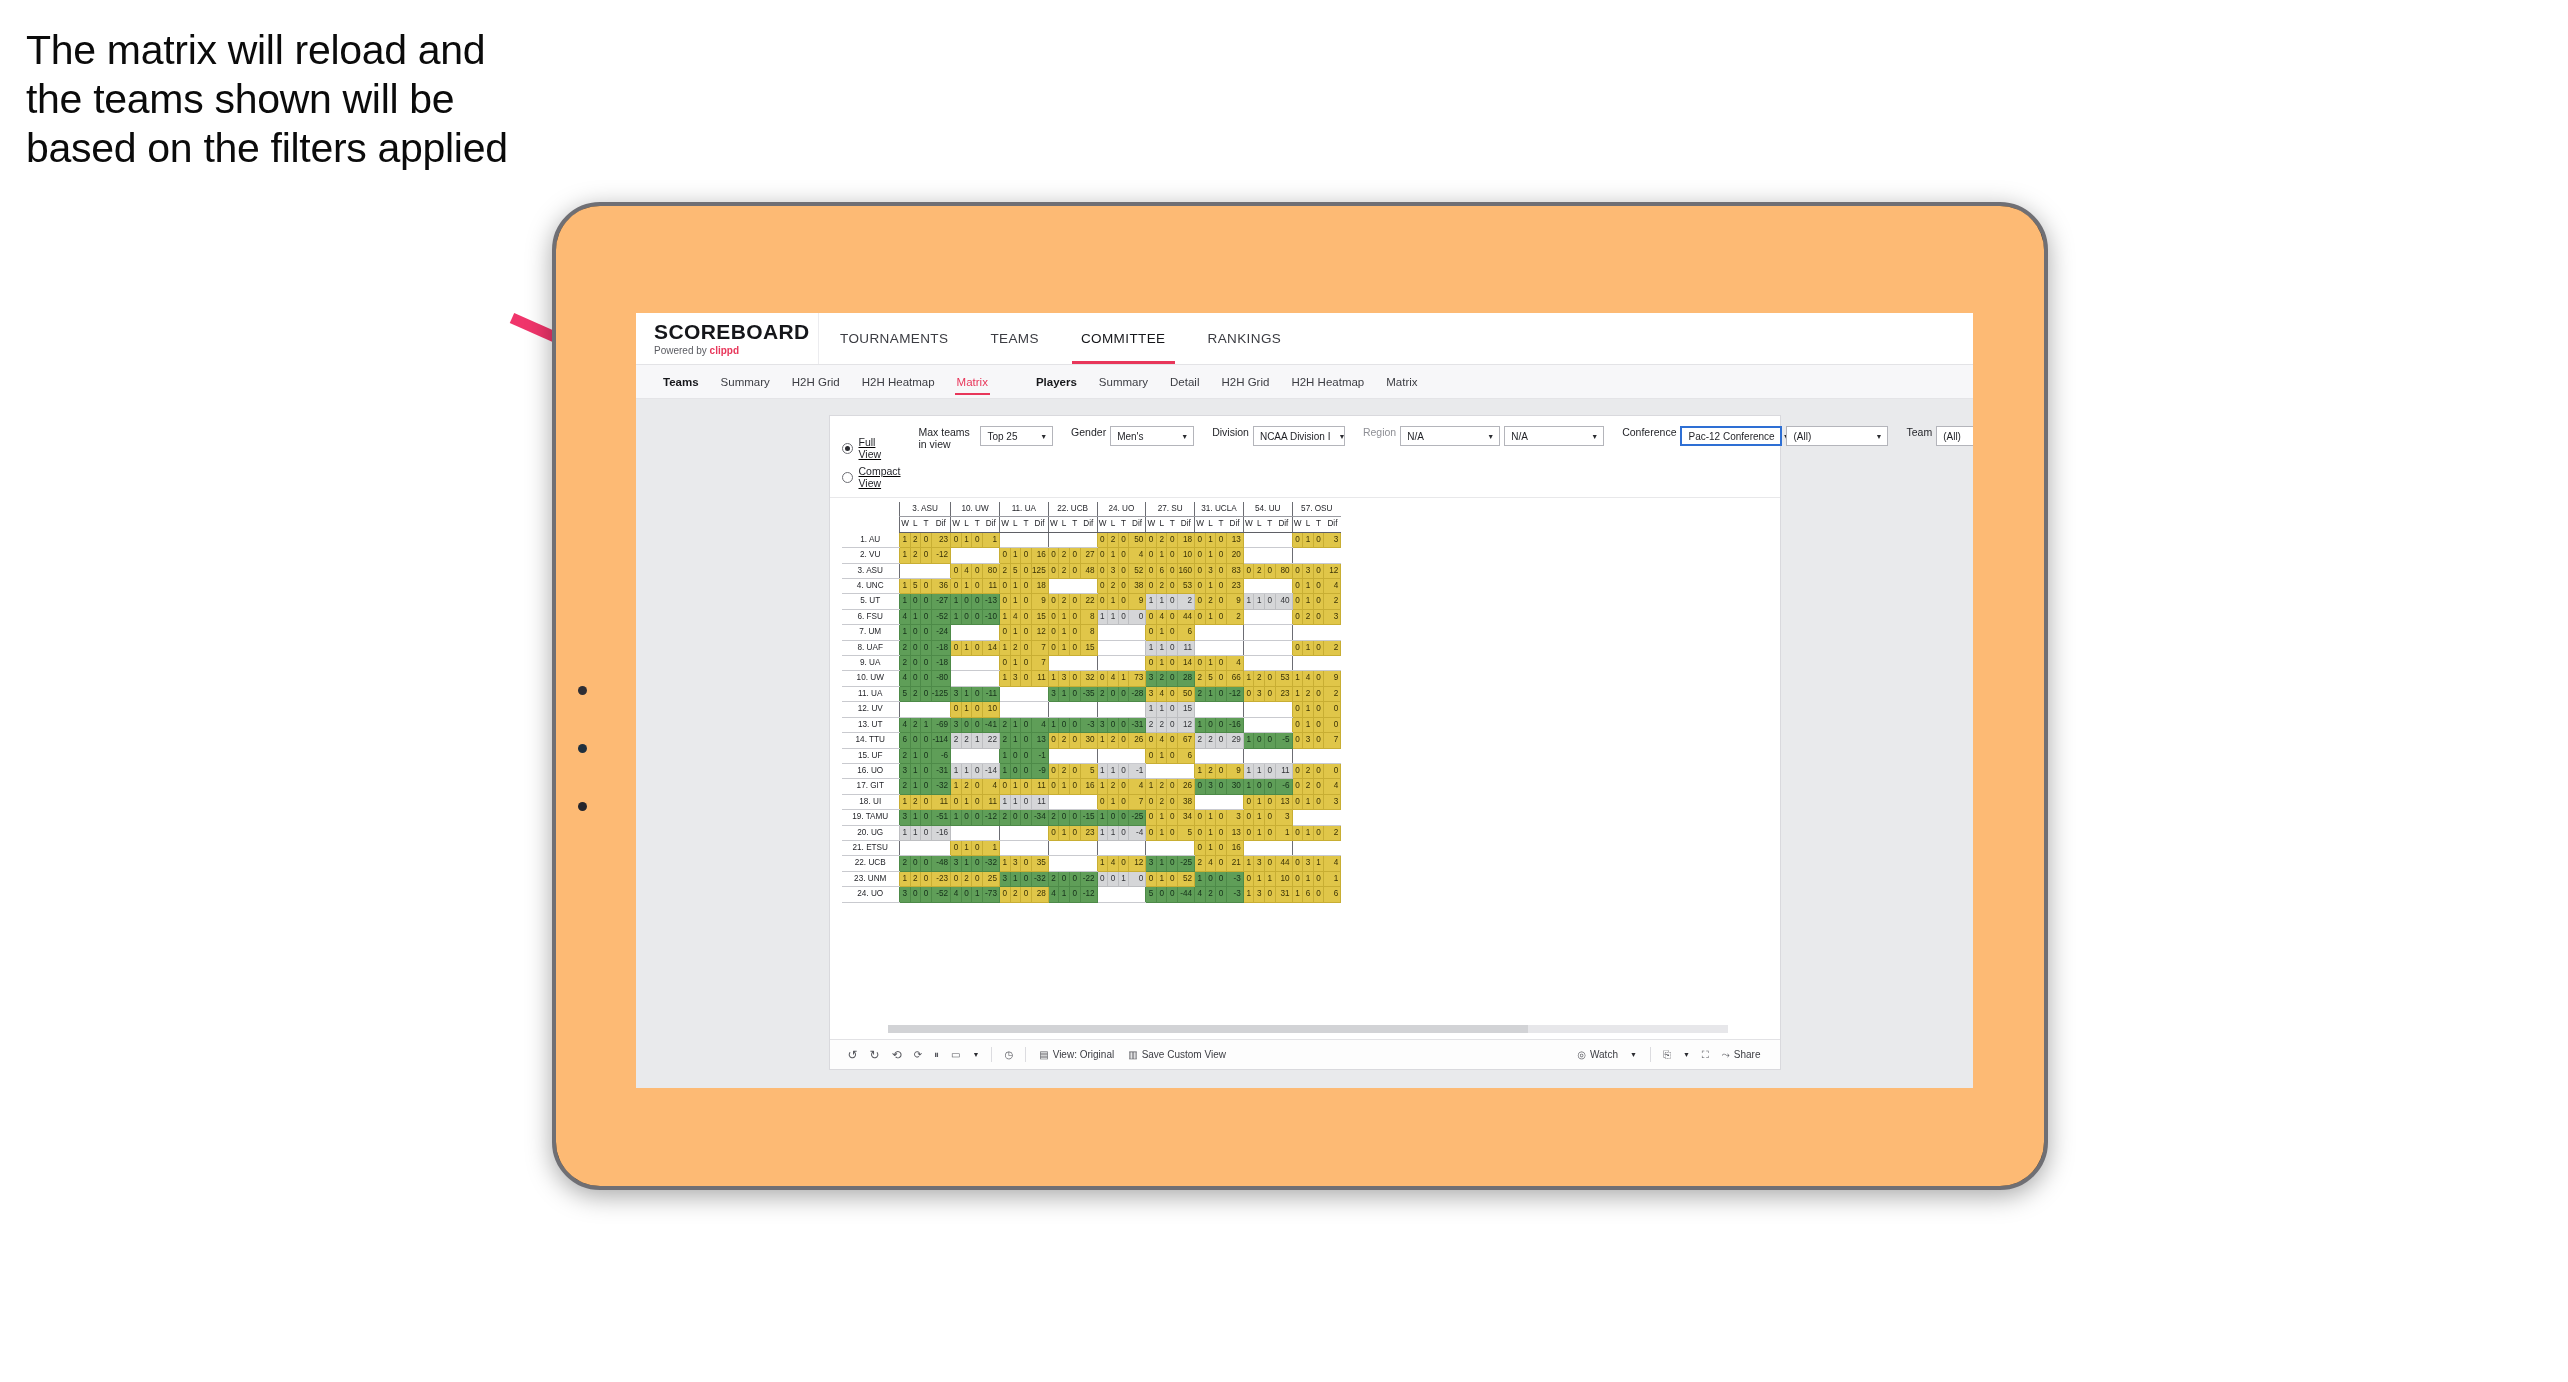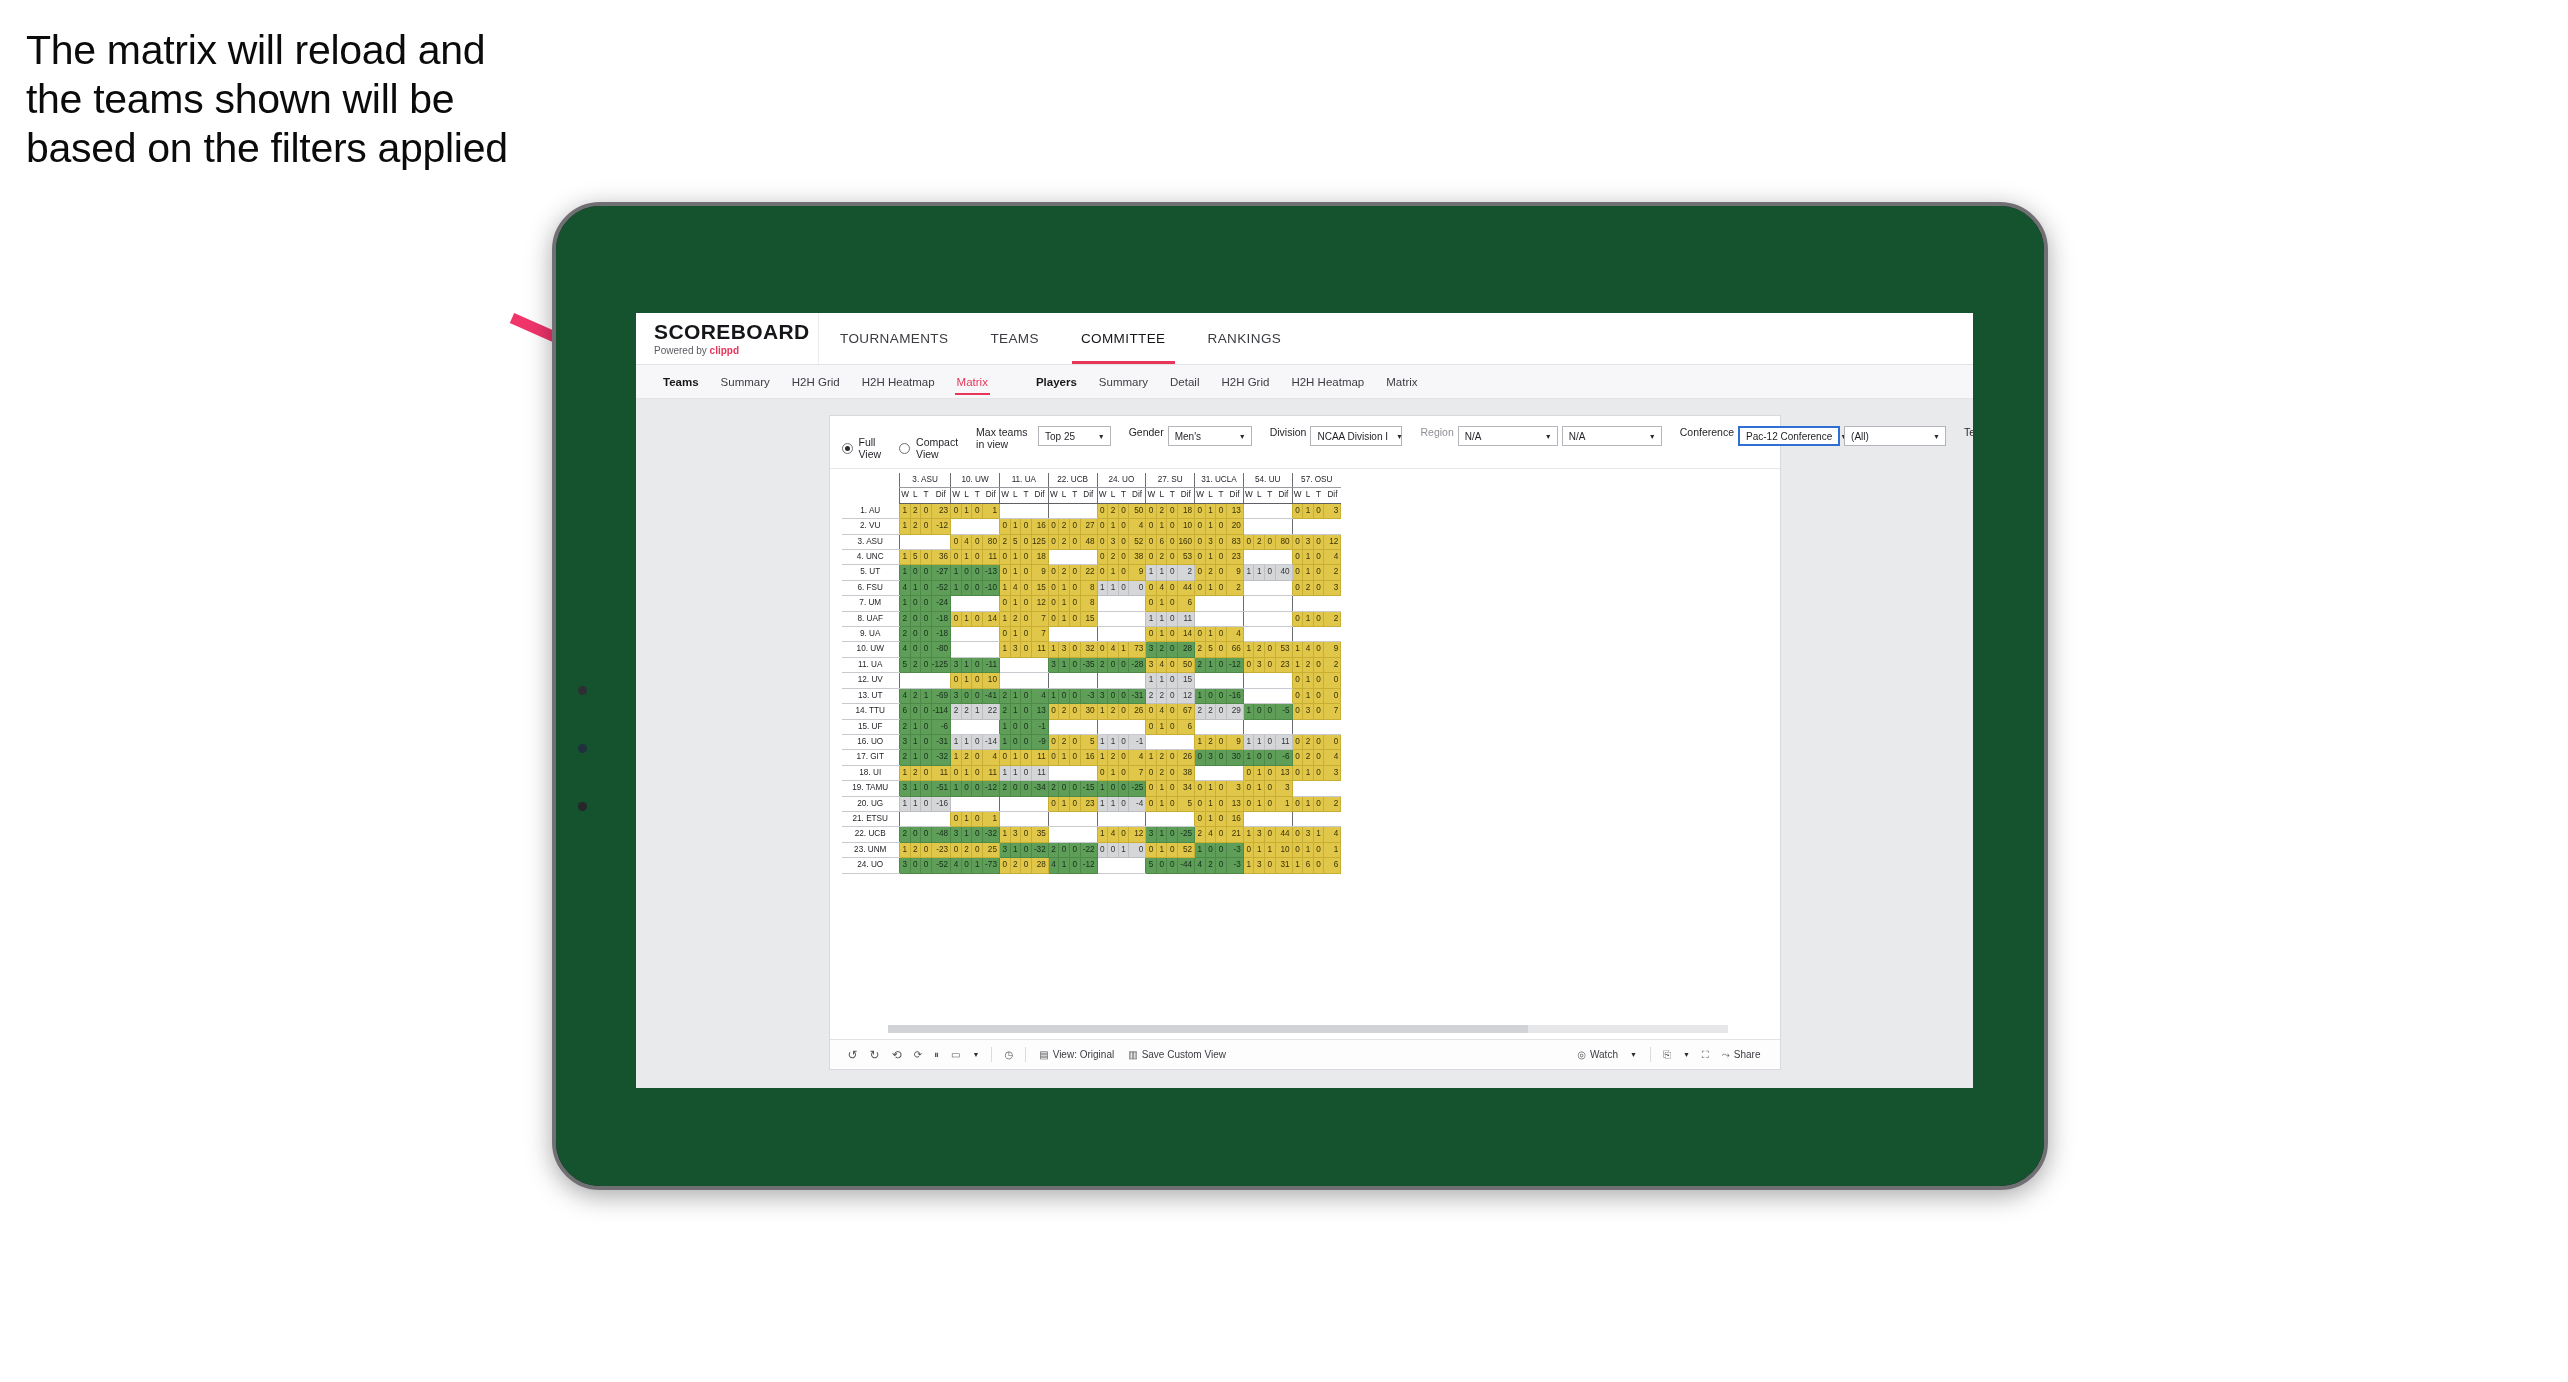--- a/index.html
+++ b/index.html
@@ -31,21 +31,21 @@
     left: 552px; top: 202px;
     width: 1496px; height: 988px;
     background: #1b1b1d;
     border-radius: 48px;
     border: 4px solid #6f6f74;
     box-shadow: 0 6px 26px rgba(0,0,0,.35);
   }
   .tablet-inner {
     position:absolute; left:0; top:0; right:0; bottom:0;
     border-radius: 44px;
-    background: #14532d;
+    background: #fdba74;
   }
   .cam { position:absolute; left:22px; top:480px; width:9px; height:9px; border-radius:50%; background:#2e2e34; }
   .cam.c2 { top:538px; background:#20303e; }
   .cam.c3 { top:596px; background:#26262c; }
 
   .screen {
     position: absolute;
     left: 80px; top: 107px;
     width: 1337px; height: 775px;
     background: #e9eaec;
@@ -116,21 +116,21 @@
     position: relative;
     display:flex; flex-direction:column;
   }
 
   
   .filters {
     padding: 10px 12px 8px 12px;
     display:flex; align-items:flex-start; gap: 18px;
     border-bottom: 1px solid #e8e8ea;
   }
-  .viewtoggle { display:flex; gap:18px; padding-top:10px; }
+  .viewtoggle { display:flex; flex-direction:column; gap:5px; padding-top:10px;text-decoration:underline; }
   .radio-line { display:flex; align-items:center; gap:6px; font-size:10.5px; color:#1f2025; }
   .radio {
     width:11px; height:11px; border-radius:50%; border:1px solid #6d6e74; background:#fff;
     display:inline-block; position:relative; flex:0 0 auto;
   }
   .radio.on::after {
     content:""; position:absolute; left:2.5px; top:2.5px; width:5px; height:5px;
     border-radius:50%; background:#2b2c31;
   }
   .fgroup { display:flex; flex-direction:row; gap:4px; }

